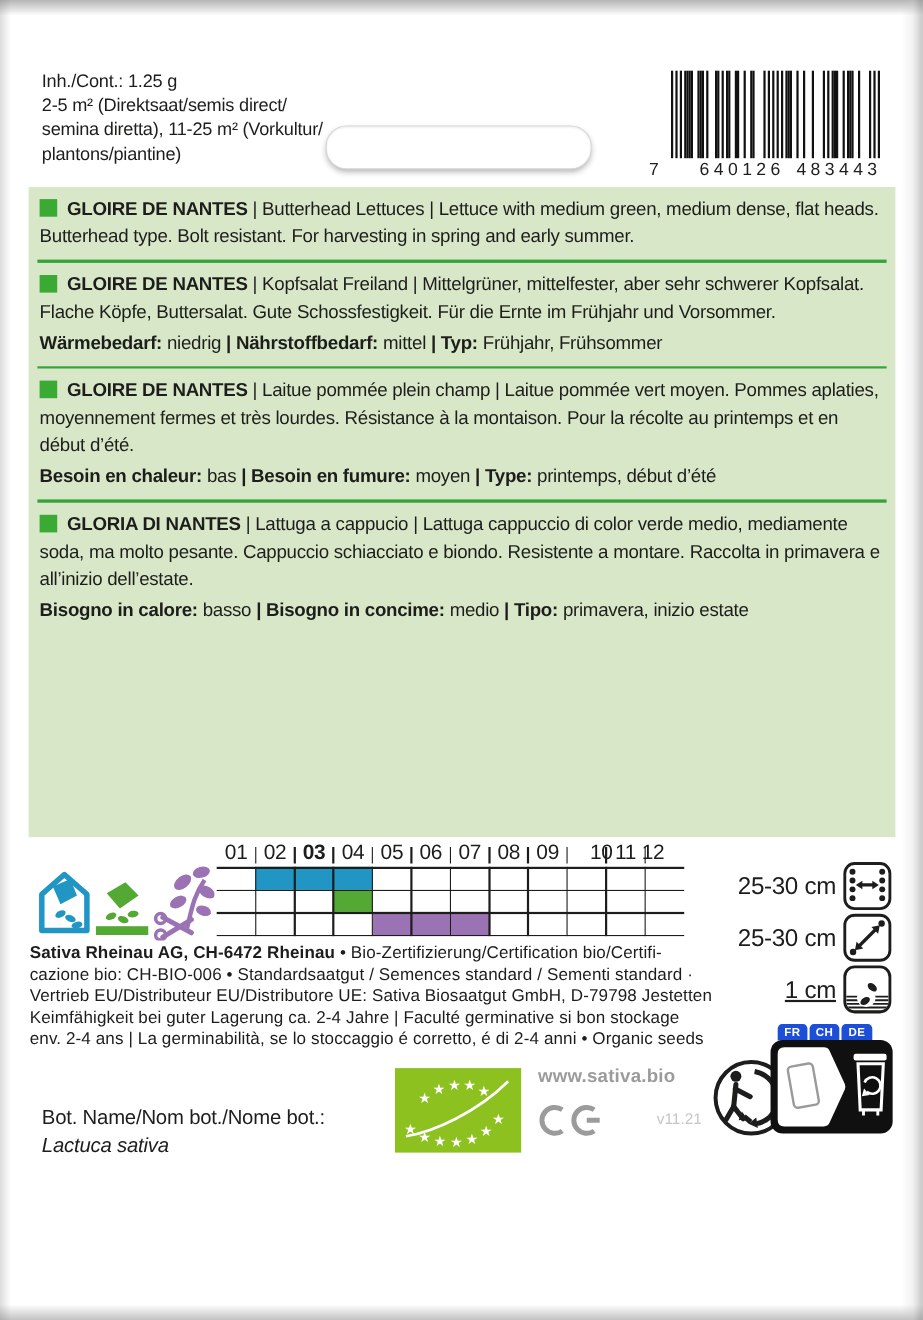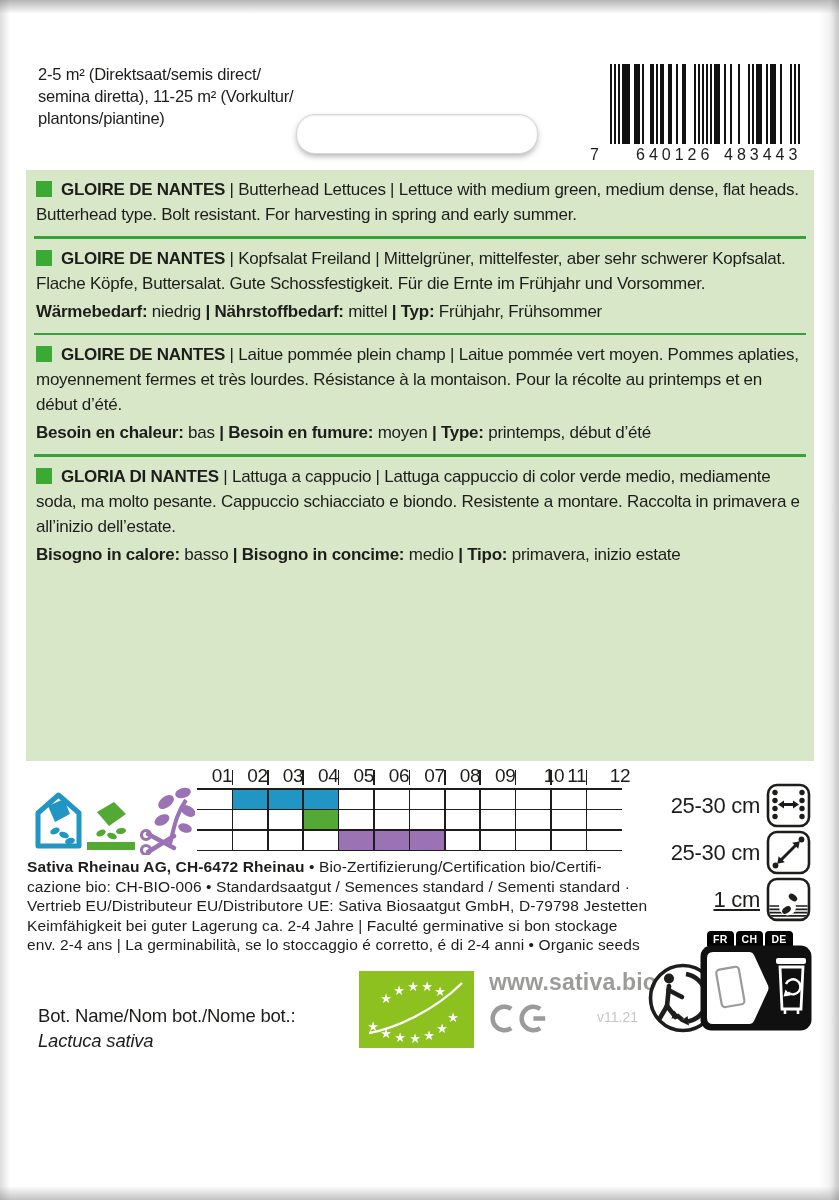--- a/index.html
+++ b/index.html
@@ -31,21 +31,21 @@
   
   #green-panel{position:absolute;left:26px;top:170px;width:788px;height:591px;background:#d8e7c8;overflow:hidden;}
   .section{padding:7px 14px 5px 10px;font-size:17px;line-height:25px;letter-spacing:-.25px;}
   .section p{margin:0;}
   .bullet{display:inline-block;width:16px;height:16px;background:#3aaa35;margin-right:9px;transform:translateY(2px);}
   .specs{margin-top:3px !important;white-space:nowrap;}
   .separator{height:2.6px;background:#34a33a;margin:4px 8px 0 8px;}
 
   
   #cal-grid{position:absolute;left:197px;top:766px;width:426px;height:88px;}
-  .cal-month{position:absolute;top:0;height:20px;line-height:20px;text-align:right;font-size:19px;letter-spacing:-.3px;z-index:3;}
+  .cal-month{position:absolute;top:0;height:20px;line-height:20px;text-align:center;font-size:19px;letter-spacing:-.3px;z-index:3;}
   .cal-tick{position:absolute;top:4px;width:1.6px;height:15px;background:#1d1d1b;z-index:3;}
   .cal-hline{position:absolute;left:0;width:424.8px;height:1.8px;background:#1d1d1b;z-index:2;}
   .cal-vline{position:absolute;top:22px;width:1.6px;height:63.2px;background:#1d1d1b;z-index:2;}
   .cal-fill{position:absolute;z-index:1;}
   .cal-icon{position:absolute;z-index:1;}
   #cal-icon-sow-cover{left:35px;top:791px;}
   #cal-icon-sow-direct{left:87px;top:800px;}
   #cal-icon-harvest{left:138px;top:784px;}
 
   
@@ -58,43 +58,44 @@
   
   #address{position:absolute;left:27px;top:857px;font-size:15.5px;line-height:19.6px;letter-spacing:.1px;}
   .addr-line{white-space:nowrap;}
 
   
   #bot-name{position:absolute;left:38px;top:1003px;font-size:18.5px;line-height:25px;letter-spacing:-.2px;}
   #bot-latin{font-style:italic;}
 
   
   #eu-logo{position:absolute;left:359px;top:971px;}
-  #website{position:absolute;left:489px;top:969px;font-size:23px;font-weight:bold;color:#9b9b9a;letter-spacing:.2px;}
+  #website{position:absolute;left:489px;top:969px;font-size:17px;font-weight:bold;color:#9b9b9a;letter-spacing:.2px;}
   #ce-mark{position:absolute;left:489px;top:1002px;}
   #version{position:absolute;left:597px;top:1009px;font-size:14px;color:#c6c6c5;}
   #triman{position:absolute;left:646px;top:961px;}
 
   
   #badge{position:absolute;left:700px;top:931px;width:112px;}
   #badge-tabs{display:flex;gap:2px;padding-left:7px;}
-  .badge-tab{background:#000000;color:#fff;font-size:10.5px;font-weight:bold;
+  .badge-tab{background:#1d4ed8;color:#fff;font-size:10.5px;font-weight:bold;
              padding:2px 6px 1px;border-radius:4px 4px 0 0;letter-spacing:.3px;}
   #badge-body{display:block;margin-top:-1px;}
 </style>
 </head>
 <body>
 
 <div id="packet">
 
   <div class="edge" id="edge-top"></div>
   <div class="edge" id="edge-bottom"></div>
   <div class="edge" id="edge-left"></div>
   <div class="edge" id="edge-right"></div>
 
   <div id="header-info">
+    <div>Inh./Cont.:  1.25 g</div>
     <div>2-5 m² (Direktsaat/semis direct/</div>
     <div>semina diretta), 11-25 m² (Vorkultur/</div>
     <div>plantons/piantine)</div>
   </div>
 
   <div id="barcode">
     <svg id="barcode-svg" width="190" height="80">
         <rect x="0" y="0" width="2" height="80" fill="#111"></rect>
         <rect x="4" y="0" width="2" height="80" fill="#111"></rect>
         <rect x="8" y="0" width="2" height="80" fill="#111"></rect>
@@ -200,39 +201,39 @@
       <div class="cal-fill" style="left: 35.4px; top: 22px; width: 35.4px; height: 20.5px; background: rgb(33, 150, 197);"></div>
       <div class="cal-fill" style="left: 70.8px; top: 22px; width: 35.4px; height: 20.5px; background: rgb(33, 150, 197);"></div>
       <div class="cal-fill" style="left: 106.2px; top: 22px; width: 35.4px; height: 20.5px; background: rgb(33, 150, 197);"></div>
       <div class="cal-fill" style="left: 106.2px; top: 42.5px; width: 35.4px; height: 20.5px; background: rgb(84, 168, 52);"></div>
       <div class="cal-fill" style="left: 141.6px; top: 63px; width: 35.4px; height: 20.5px; background: rgb(155, 114, 180);"></div>
       <div class="cal-fill" style="left: 177px; top: 63px; width: 35.4px; height: 20.5px; background: rgb(155, 114, 180);"></div>
       <div class="cal-fill" style="left: 212.4px; top: 63px; width: 35.4px; height: 20.5px; background: rgb(155, 114, 180);"></div>
       <div class="cal-month" style="left: 0px; width: 35.4px;">01</div>
       <div class="cal-month" style="left: 35.4px; width: 35.4px;">02</div>
       <div class="cal-tick" style="left: 34.6px;"></div>
-      <div class="cal-month" style="left: 70.8px; width: 35.4px;">03</div>
+      <div class="cal-month" style="left: 70.8px; width: 35.4px; font-weight: bold;">03</div>
       <div class="cal-tick" style="left: 70px;"></div>
       <div class="cal-month" style="left: 106.2px; width: 35.4px;">04</div>
       <div class="cal-tick" style="left: 105.4px;"></div>
       <div class="cal-month" style="left: 141.6px; width: 35.4px;">05</div>
       <div class="cal-tick" style="left: 140.8px;"></div>
       <div class="cal-month" style="left: 177px; width: 35.4px;">06</div>
       <div class="cal-tick" style="left: 176.2px;"></div>
       <div class="cal-month" style="left: 212.4px; width: 35.4px;">07</div>
       <div class="cal-tick" style="left: 211.6px;"></div>
       <div class="cal-month" style="left: 247.8px; width: 35.4px;">08</div>
       <div class="cal-tick" style="left: 247px;"></div>
       <div class="cal-month" style="left: 283.2px; width: 35.4px;">09</div>
       <div class="cal-tick" style="left: 282.4px;"></div>
       <div class="cal-month" style="left: 332px; width: 35.4px;">10</div>
       <div class="cal-tick" style="left: 317.8px;"></div>
       <div class="cal-month" style="left: 354px; width: 35.4px;">11</div>
       <div class="cal-tick" style="left: 353.2px;"></div>
-      <div class="cal-month" style="left: 398px; width: 35.4px;">12</div>
+      <div class="cal-month" style="left: 379px; width: 35.4px;">12</div>
       <div class="cal-tick" style="left: 388.6px;"></div>
       <div class="cal-hline" style="top: 22px;"></div>
       <div class="cal-hline" style="top: 42.5px;"></div>
       <div class="cal-hline" style="top: 63px;"></div>
       <div class="cal-hline" style="top: 83.5px;"></div>
       <div class="cal-vline" style="left: 34.6px;"></div>
       <div class="cal-vline" style="left: 70px;"></div>
       <div class="cal-vline" style="left: 105.4px;"></div>
       <div class="cal-vline" style="left: 140.8px;"></div>
       <div class="cal-vline" style="left: 176.2px;"></div>

